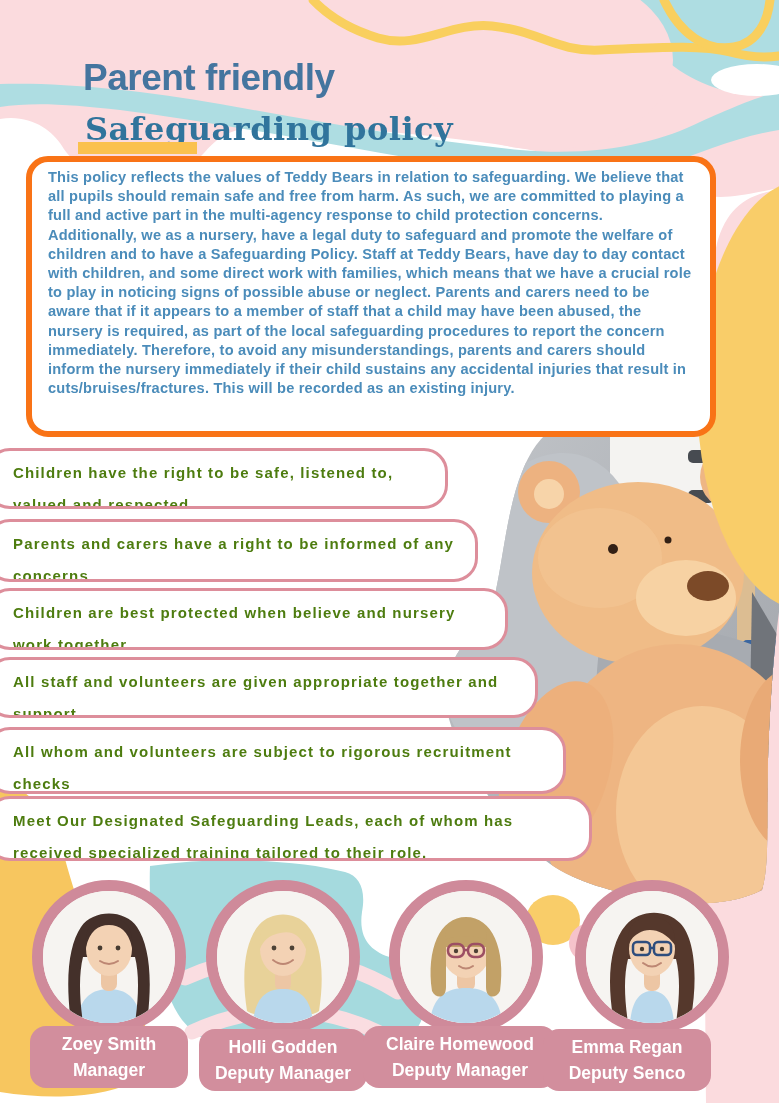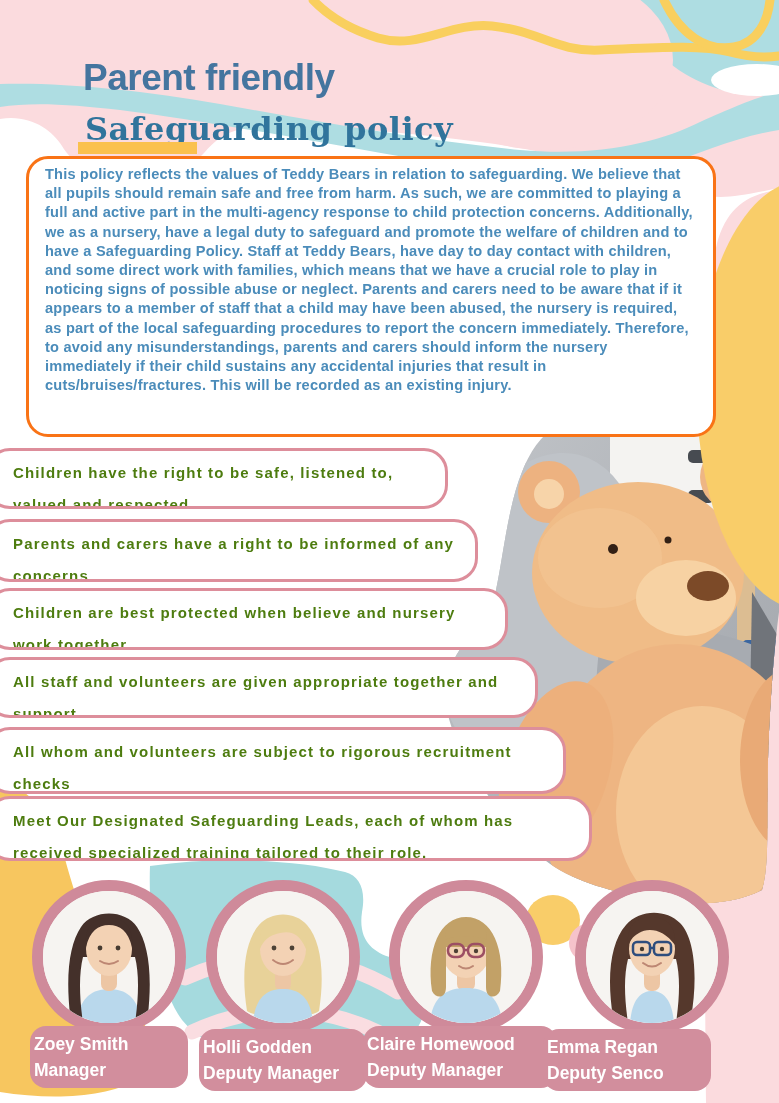--- a/index.html
+++ b/index.html
@@ -5,37 +5,37 @@
   html,body{margin:0;padding:0;background:#e9e9e9;}
   .page{position:relative;width:779px;height:1103px;background:#ffffff;overflow:hidden;
         font-family:"Liberation Sans",sans-serif;margin:0 auto;}
   svg.decor{position:absolute;left:0;top:0;}
   .title{position:absolute;left:83px;top:57px;margin:0;font-size:37px;font-weight:800;
          color:#44759f;letter-spacing:-0.5px;}
   .subtitle{position:absolute;left:85px;top:110px;margin:0;font-family:"DejaVu Serif",serif;
             font-size:32px;font-weight:700;color:#30749c;letter-spacing:0.5px;}
   .accent-bar{position:absolute;left:78px;top:142px;width:119px;height:12px;background:#fac14e;}
   .intro{position:absolute;left:26px;top:156px;width:690px;height:281px;background:#fff;
-         border:3px solid #f97316;border-radius:22px;box-sizing:border-box;padding:6px 16px;overflow:hidden;}
+         border:6px solid #f97316;border-radius:22px;box-sizing:border-box;padding:6px 16px;overflow:hidden;}
   .intro p{margin:0;font-size:14.6px;font-weight:700;color:#4b8cba;line-height:19.2px;letter-spacing:0.2px;}
   .point{position:absolute;left:-14px;background:#fff;border:3px solid #dd8e9b;border-radius:24px;
          box-sizing:border-box;padding:6px 14px 6px 24px;overflow:hidden;}
   .point span{display:block;font-size:15px;font-weight:700;color:#4d7c0f;letter-spacing:1.15px;line-height:32px;}
   .p1{top:448px;width:462px;height:61px}
   .p2{top:519px;width:492px;height:63px}
   .p3{top:588px;width:522px;height:62px}
   .p4{top:657px;width:552px;height:61px}
   .p5{top:727px;width:580px;height:67px}
   .p6{top:796px;width:606px;height:65px}
   .staff-circle{position:absolute;top:880px;width:154px;height:154px;border-radius:50%;
                 border:11px solid #cf8a9a;background:#f6f4f1;box-sizing:border-box;overflow:hidden;}
   .c1{left:32px}.c2{left:206px}.c3{left:389px}.c4{left:575px}
   svg.avatar{display:block;width:132px;height:132px;}
   .staff-label{position:absolute;background:#d28e9d;border-radius:16px;color:#fff;font-weight:700;
-               text-align:left;padding:5px 4px;box-sizing:border-box;}
+               text-align:center;padding:5px 4px;box-sizing:border-box;}
   .staff-label div{font-size:17.5px;line-height:26px;white-space:nowrap;}
   .l1{left:30px;top:1026px;width:158px}
   .l2{left:199px;top:1029px;width:168px}
   .l3{left:363px;top:1026px;width:194px}
   .l4{left:543px;top:1029px;width:168px}
 </style>
 </head>
 <body>
 
 <div class="page">

